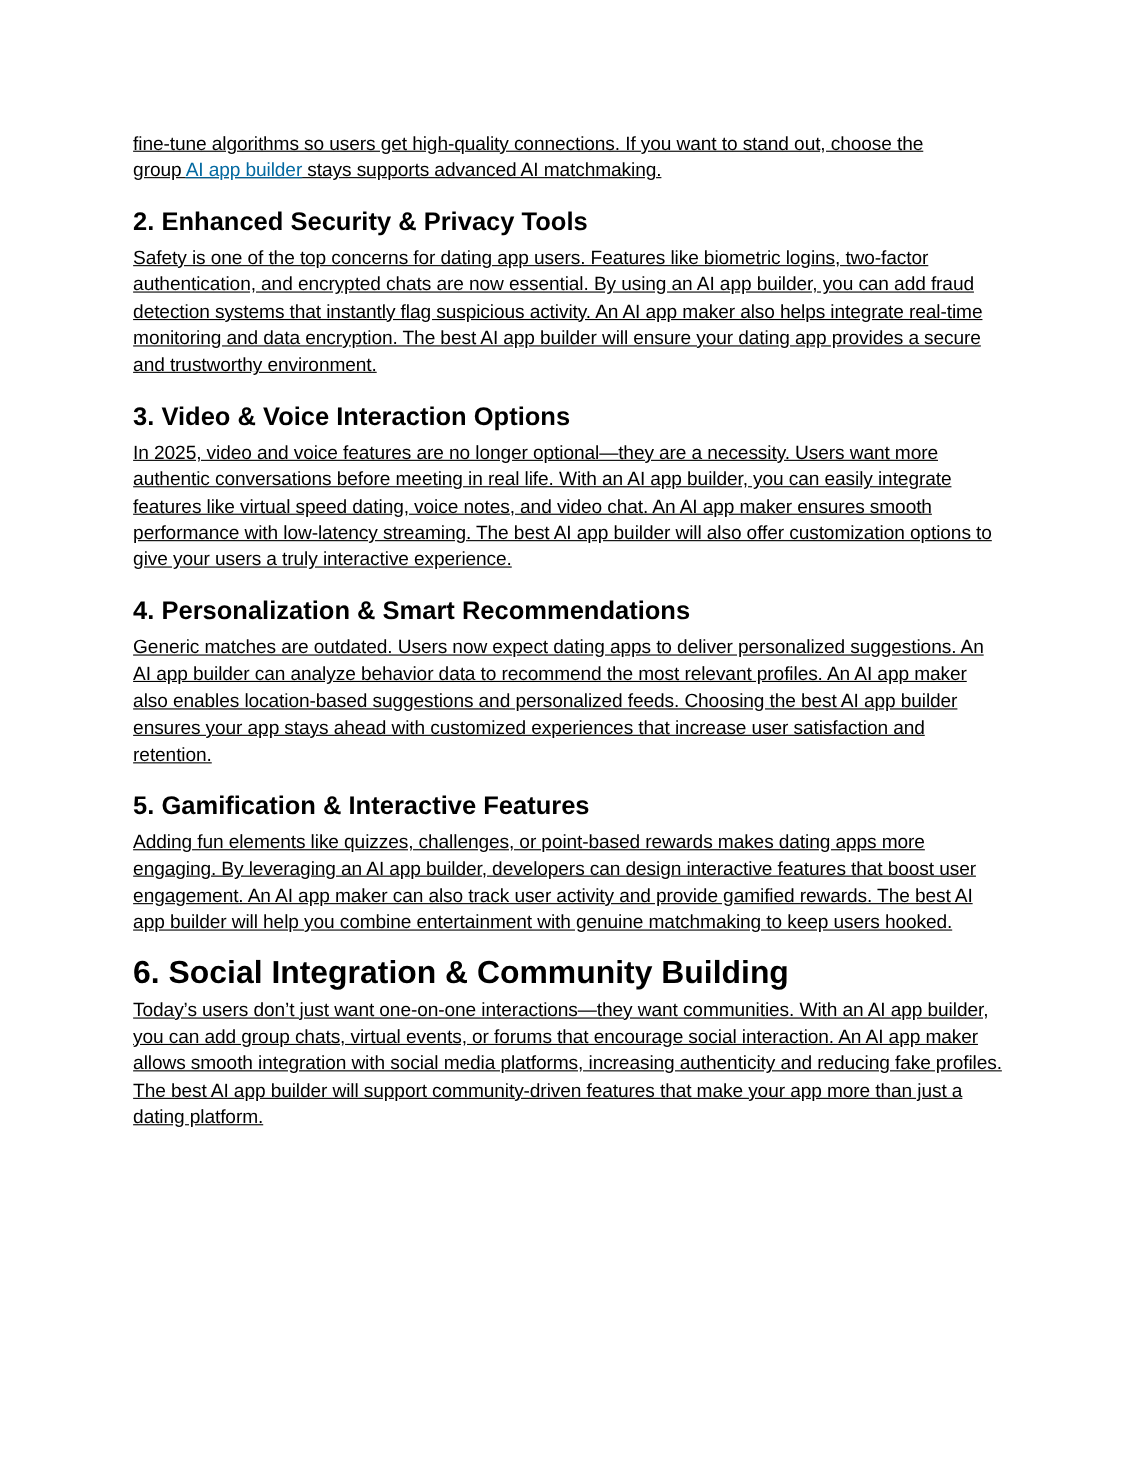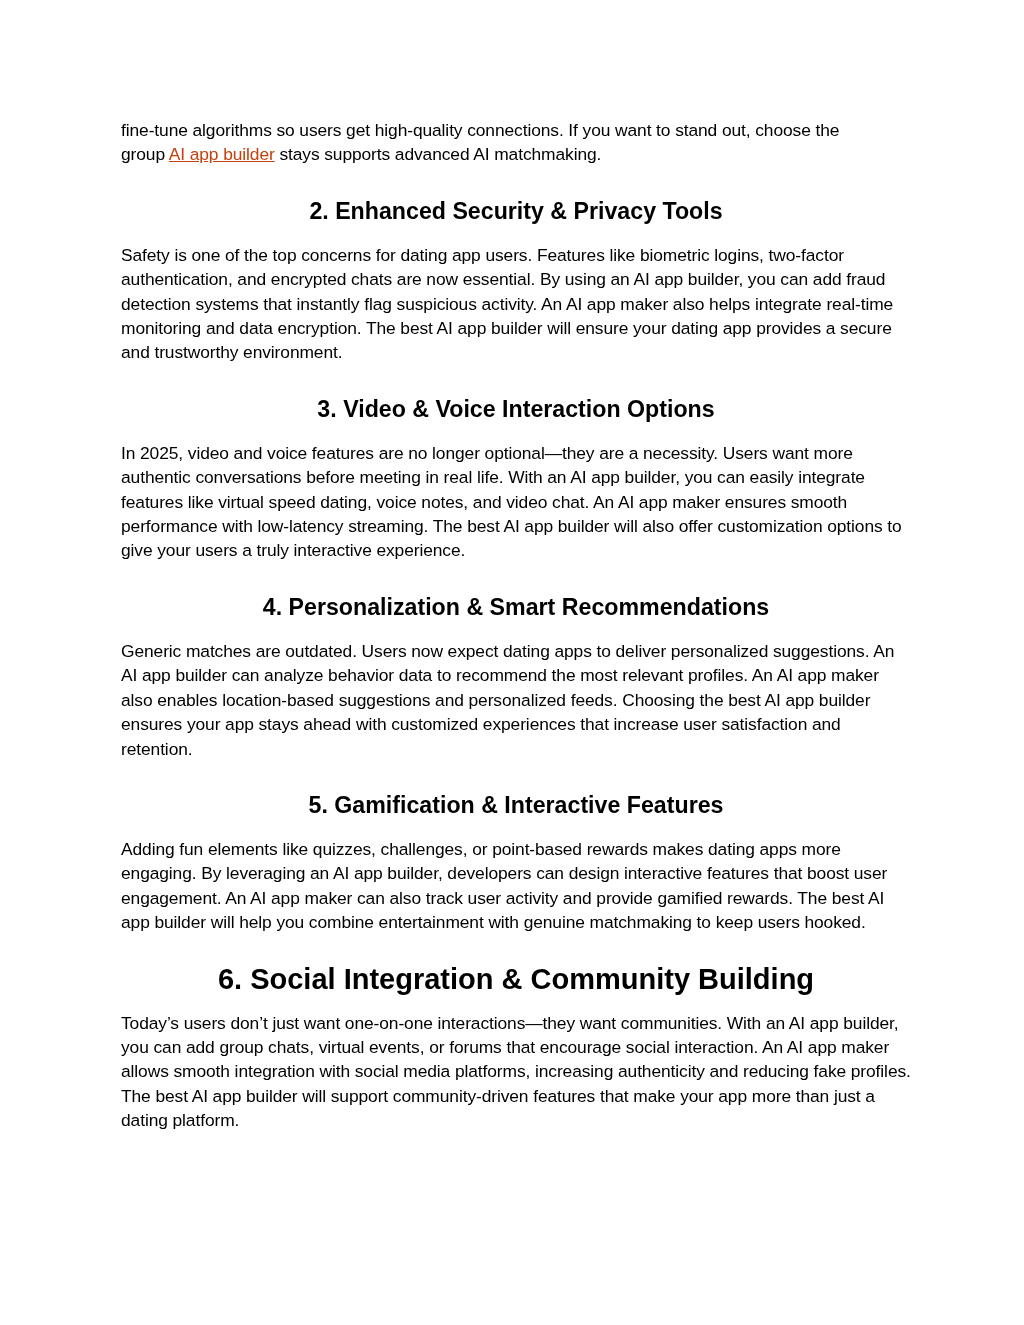--- a/index.html
+++ b/index.html
@@ -2,29 +2,29 @@
 <html><head>
   <meta charset="utf-8">
   <style>
     html, body { margin: 0; padding: 0; background: #ffffff; }
     body { width: 1024px; height: 1325px; position: relative; overflow: hidden; }
     .page {
       position: absolute; left: 121px; top: 118px; width: 790px;
       font-family: "Liberation Sans", sans-serif; color: #000000;
     }
     p {
-      margin: 0; font-size: 17.4px; line-height: 24.4px; letter-spacing: -0.1px;
+      margin: 0; font-size: 17.4px; line-height: 24.4px; letter-spacing: -0.1px; text-decoration: underline;
     }
     h2 {
       margin: 0; font-weight: bold; font-size: 23.2px; line-height: 30px;
     }
     h2.big { font-size: 29px; }
-    a.link { color: #c2410c; text-decoration: underline; }
-    .h-gap-before { margin-top: 29px; text-align: center; }
-    .p-gap-before { margin-top: 17px; }
+    a.link { color: #0369a1; text-decoration: underline; }
+    .h-gap-before { margin-top: 19px; }
+    .p-gap-before { margin-top: 6px; }
     #intro { margin-top: 0; }
   </style>
 </head>
 <body>
 
 <div class="page">
   <p id="intro">
     <span>fine-tune algorithms so users get high-quality connections. If you want to stand out, choose the</span><br>
     <span>group </span><a class="link">AI app builder</a><span> stays supports advanced AI matchmaking.</span>
   </p>

